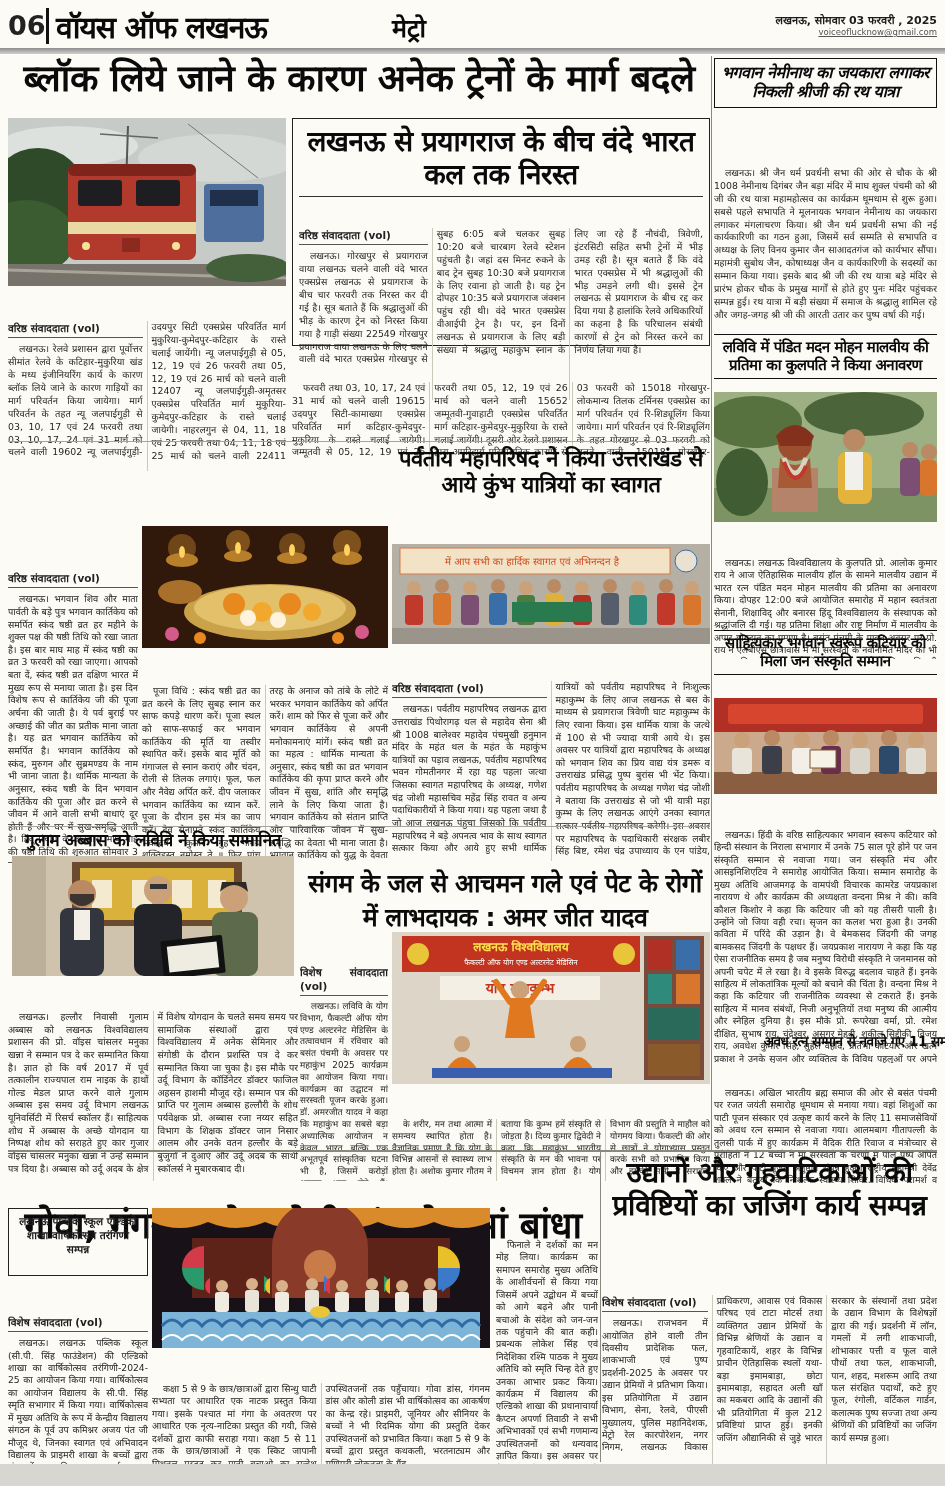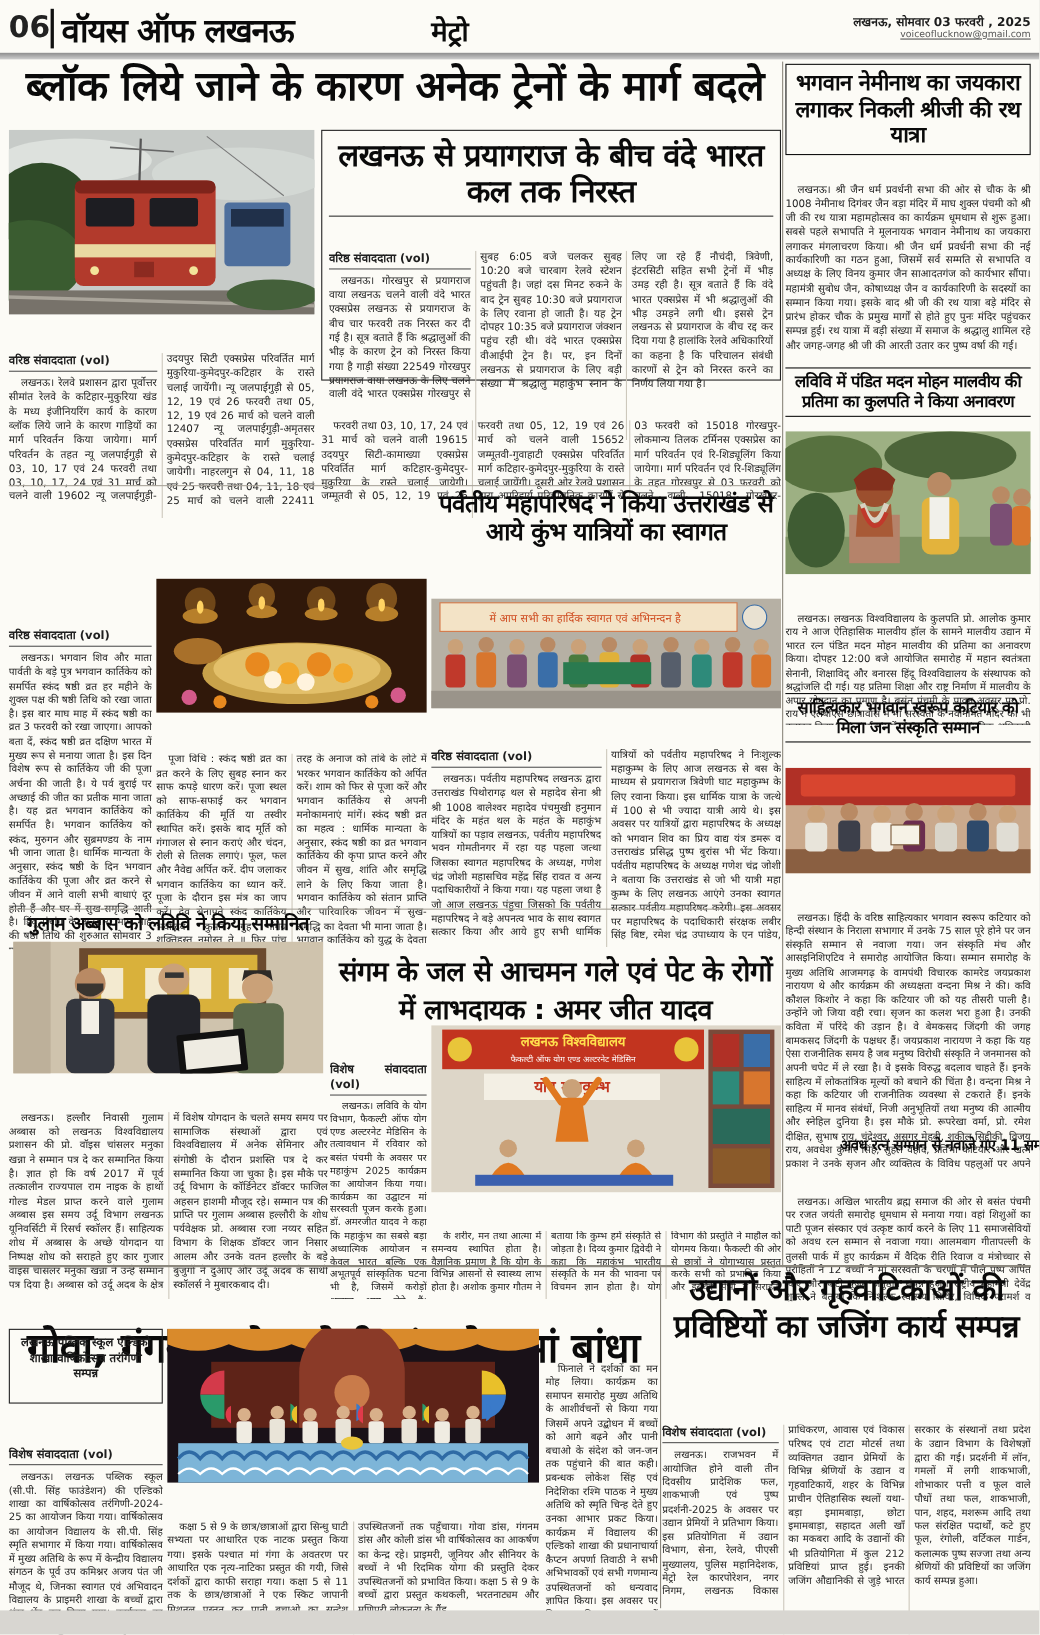--- a/index.html
+++ b/index.html
@@ -36,21 +36,21 @@
   #lead-hl { left:8px; top:57px; width:702px; font-size:37px; }
   #train-photo { left:8px; top:118px; width:278px; height:168px; }
   #vande-box { left:292px; top:118px; width:418px; height:228px; border:1.5px solid #222; padding:4px 6px; }
   #vande-hl { font-size:28px; border-bottom:1px solid #333; padding:2px 0 5px; margin-bottom:4px; }
   #vande-body { font-size:9.4px; line-height:1.37; height:172px; }
   #lead-a { left:8px; top:290px; width:278px; height:150px; font-size:9.4px; line-height:1.37; }
   #lead-b { left:292px; top:351px; width:418px; height:89px; font-size:9.4px; line-height:1.37; }
 
   
   #vline-main { left:711px; top:56px; height:1096px; }
-  #nemi-hl { left:714px; top:58px; width:223px; padding:5px 2px; font-size:20px; }
+  #nemi-hl { left:714px; top:58px; width:223px; padding:5px 2px; font-size:16px;font-style:italic; }
   #nemi-body { left:714px; top:136px; width:223px; height:196px; font-size:9.4px; line-height:1.37; }
   #mal-hl { left:714px; top:334px; width:223px; padding:4px 1px; font-size:15px; }
   #mal-photo { left:714px; top:392px; width:223px; height:130px; }
   #mal-body { left:714px; top:526px; width:223px; height:102px; font-size:9.2px; line-height:1.35; }
   #kat-hl { left:714px; top:630px; width:223px; padding:4px 1px; font-size:15px; }
   #kat-photo { left:714px; top:698px; width:223px; height:96px; }
   #kat-body { left:714px; top:798px; width:223px; height:234px; font-size:9.2px; line-height:1.35; }
   #aw-hl { left:714px; top:1034px; width:223px; font-size:13.5px;margin-left:46px; }
   #aw-body { left:714px; top:1056px; width:223px; height:96px; font-size:9.2px; line-height:1.35; }
 

